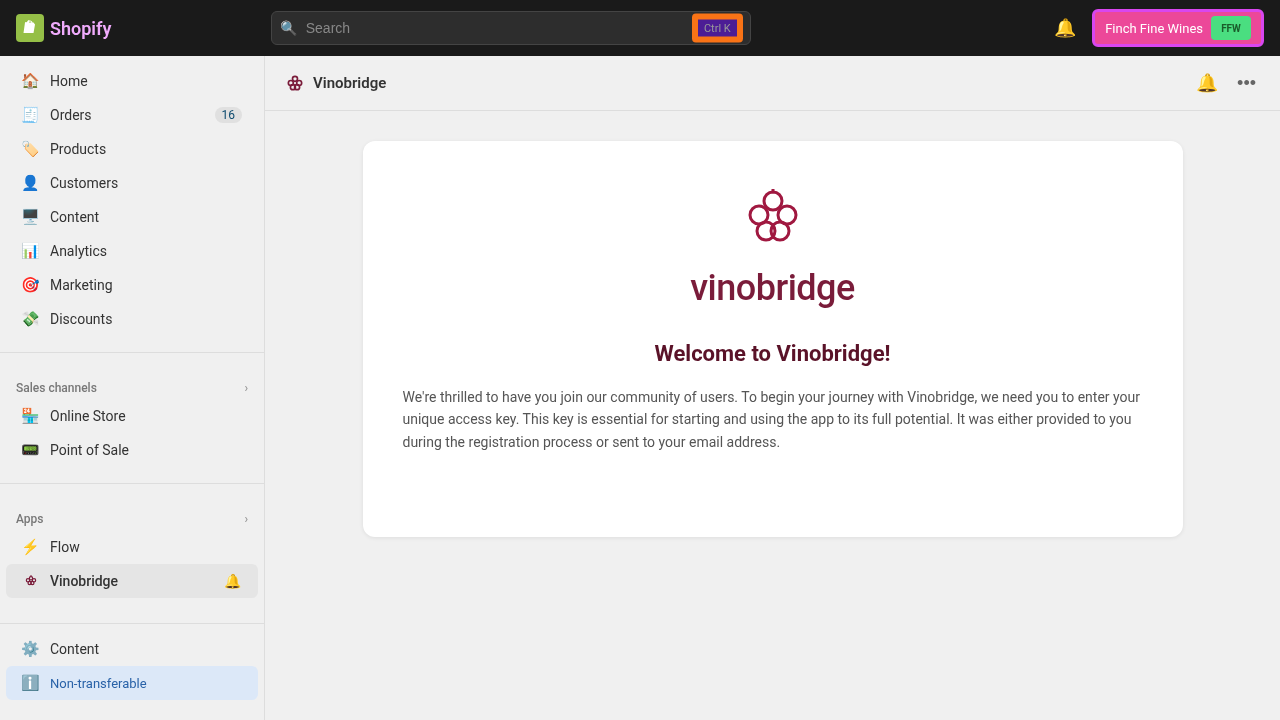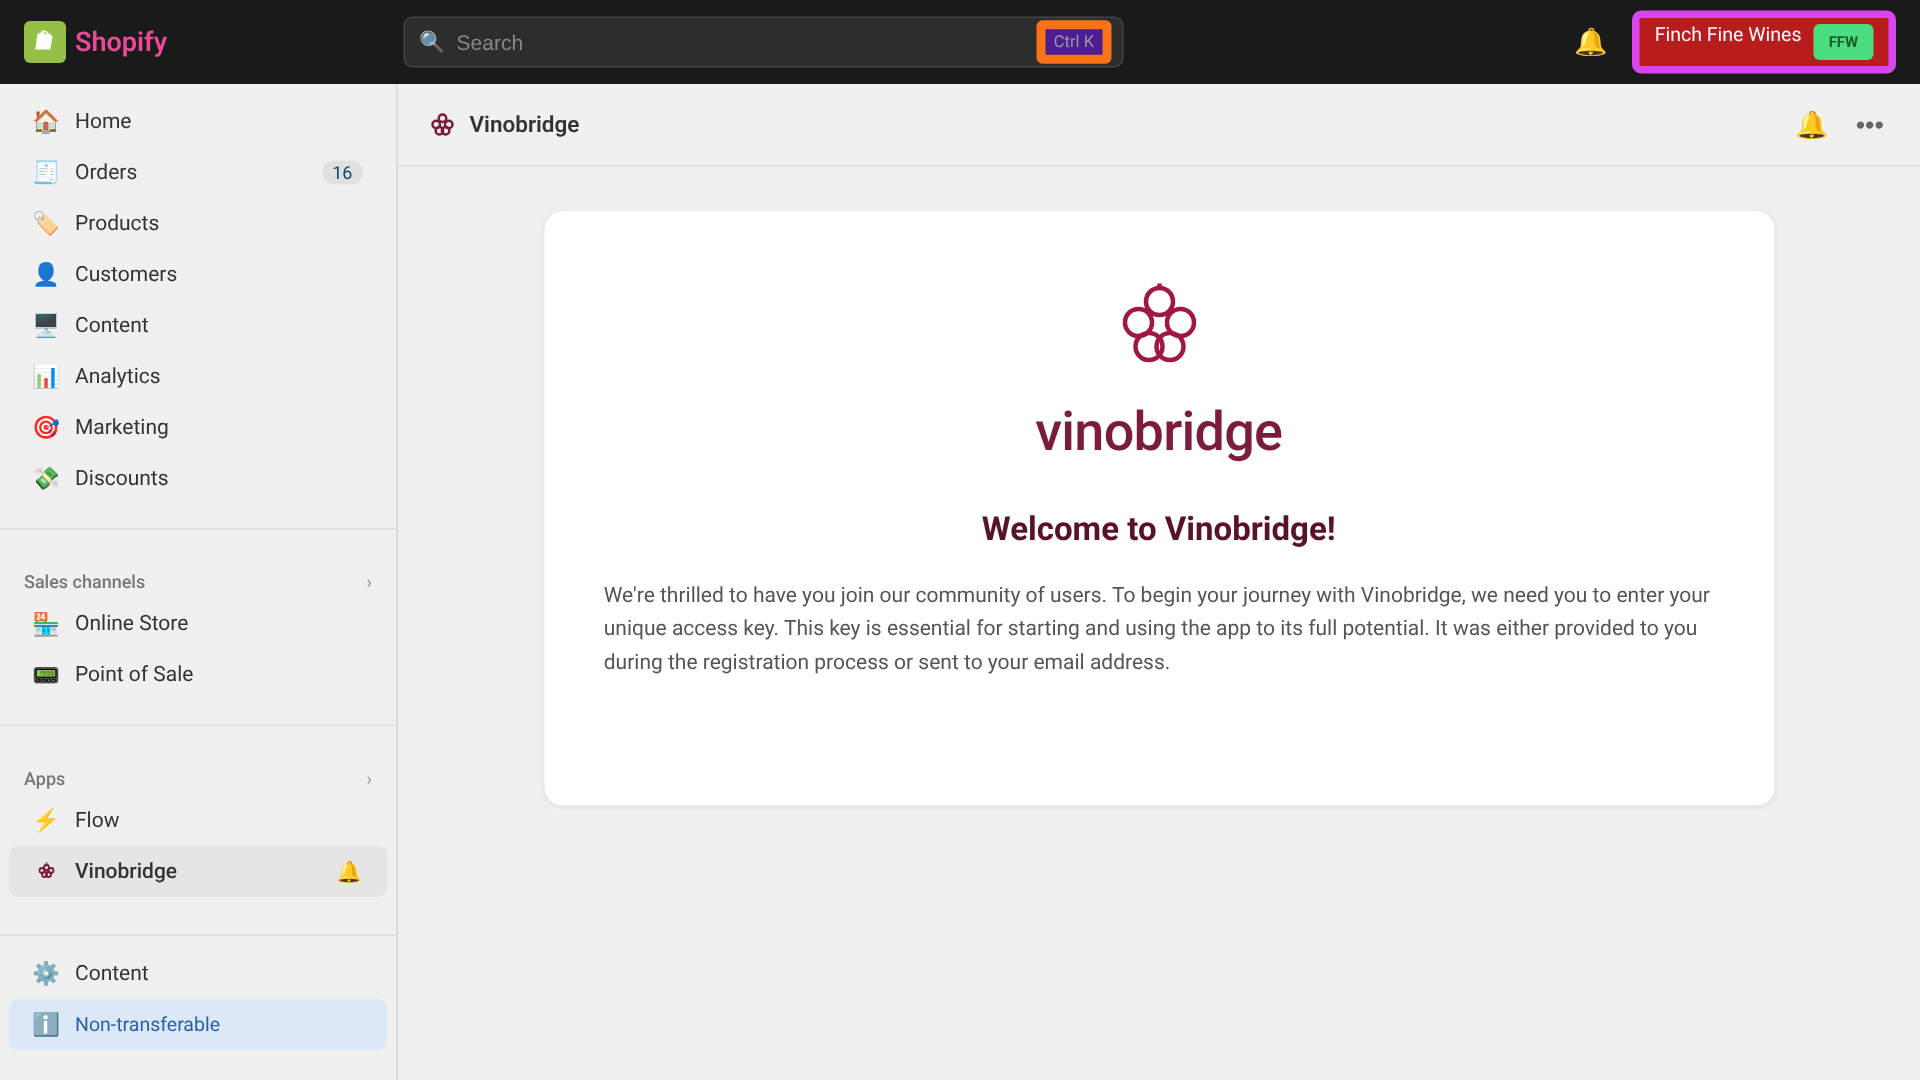--- a/index.html
+++ b/index.html
@@ -33,21 +33,21 @@
       position: absolute;
       top: 0;
       left: 0;
       z-index: 10;
     }
 
     .shopify-logo {
       display: flex;
       align-items: center;
       gap: 6px;
-      color: #ec4899;
+      color: #f0abfc;
       font-size: 18px;
       font-weight: 600;
       text-decoration: none;
       white-space: nowrap;
       min-width: 100px;
     }
 
     .shopify-logo-icon {
       width: 28px;
       height: 28px;
@@ -121,23 +121,24 @@
       color: #ccc;
       font-size: 18px;
       display: flex;
       align-items: center;
       justify-content: center;
       border-radius: 4px;
     }
 
     .store-badge {
       display: flex;
+      align-items: center;
       gap: 8px;
-      background: #b91c1c;
-      border: 5px solid #d946ef;
+      background: #ec4899;
+      border: 3px solid #d946ef;
       border-radius: 6px;
       padding: 4px 10px;
       cursor: pointer;
       color: #fff;
       font-size: 13px;
     }
 
     .store-avatar {
       width: 40px;
       height: 24px;

